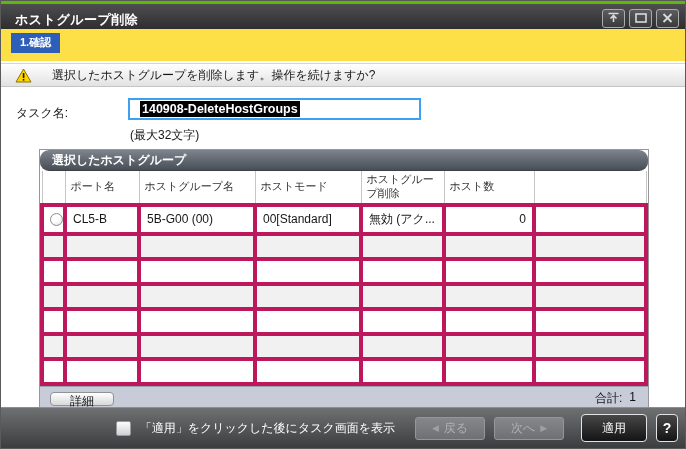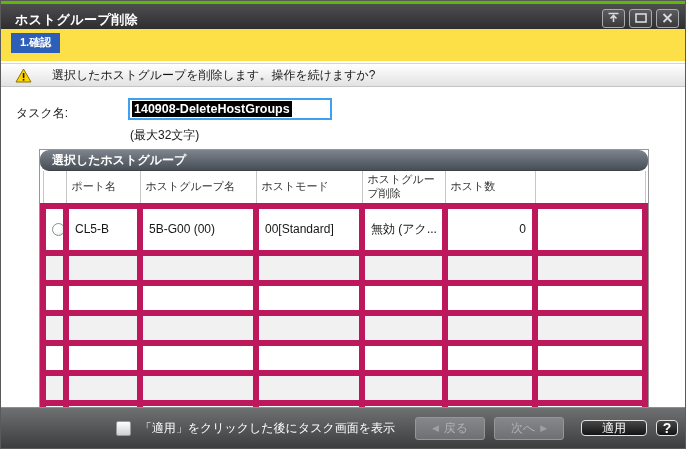--- a/index.html
+++ b/index.html
@@ -45,23 +45,23 @@
   .warning-bar {
     position:absolute; top:2px; left:0; right:0; height:24px;
     background:linear-gradient(#ffffff,#e2e2e2);
     border-top:1px solid #d5d5d5; border-bottom:1px solid #c5c5c5;
     display:flex; align-items:center; gap:20px; padding-left:14px;
     font-size:12px; color:#161616;
   }
 
   .task-label { position:absolute; left:15px; top:44px; font-size:12px; color:#161616; }
   .task-input {
-    position:absolute; left:127px; top:37px; width:204px; height:22px;
+    position:absolute; left:127px; top:37px; width:293px; height:22px;
     background:#fff; border:2px solid #3f9ff0;
-    display:flex; align-items:center; padding-left:2px; cursor:text;
+    display:flex; align-items:center; padding-left:10px; cursor:text;
   }
   .task-selected {
     background:#000; color:#fff; font-size:12.5px; font-weight:bold; padding:1px 2px;
     white-space:nowrap;
   }
   .task-hint { position:absolute; left:129px; top:66px; font-size:12px; color:#161616; }
 
   
   .table-wrap {
     position:absolute; left:38px; top:88px; width:610px;
@@ -75,22 +75,22 @@
     border-radius:9px;
   }
   table.grid { border-collapse:collapse; width:100%; table-layout:fixed; }
   table.grid th {
     height:29px; background:#ffffff;
     border:1px solid #c6c6c6; border-top:none;
     font-weight:normal; font-size:11px; color:#333;
     text-align:left; padding:2px 5px; line-height:1.25; vertical-align:middle;
   }
   table.grid td {
-    height:25px; border:6px solid #be185d;
-    font-size:12px; color:#161616; padding:12px 6px; overflow:hidden; white-space:nowrap;
+    height:25px; border:4px solid #be185d;
+    font-size:12px; color:#161616; padding:4px 6px; overflow:hidden; white-space:nowrap;
   }
   table.grid tr.alt td { background:#f1f1f1; }
   td.radio-cell, th.radio-col { text-align:center; padding:0; }
   td.num { text-align:right; padding-right:9px; }
   .radio {
     display:inline-block; width:13px; height:13px; border-radius:50%;
     border:1px solid #8b8e91;
     background:radial-gradient(circle at 35% 30%, #ffffff 40%, #d9dcdf);
     vertical-align:middle; cursor:pointer;
   }
@@ -119,21 +119,21 @@
   }
   .chk-label { color:#fff; font-size:12px; margin-right:11px; cursor:pointer; }
   .btn-disabled {
     min-width:70px; height:23px; font-size:12px; color:#adb0b4;
     background:linear-gradient(#85878a,#6e7073);
     border:1px solid #94969a; border-radius:3px;
     display:flex; align-items:center; justify-content:center; gap:5px;
   }
   .btn-disabled .arrow { font-size:9px; color:#9da0a4; }
   .btn-dark {
-    min-width:66px; height:16px; font-size:12px; color:#fff;
+    min-width:66px; height:28px; font-size:12px; color:#fff;
     background:linear-gradient(#474747,#141414);
     border:1px solid #e3e3e3; border-radius:4px; cursor:pointer;
     display:flex; align-items:center; justify-content:center;
   }
   .btn-apply { margin-left:8px; }
   .btn-cancel { min-width:78px; }
   .btn-help { min-width:22px; width:22px; font-weight:bold; font-size:14px; }
 </style>
 </head>
 <body>

